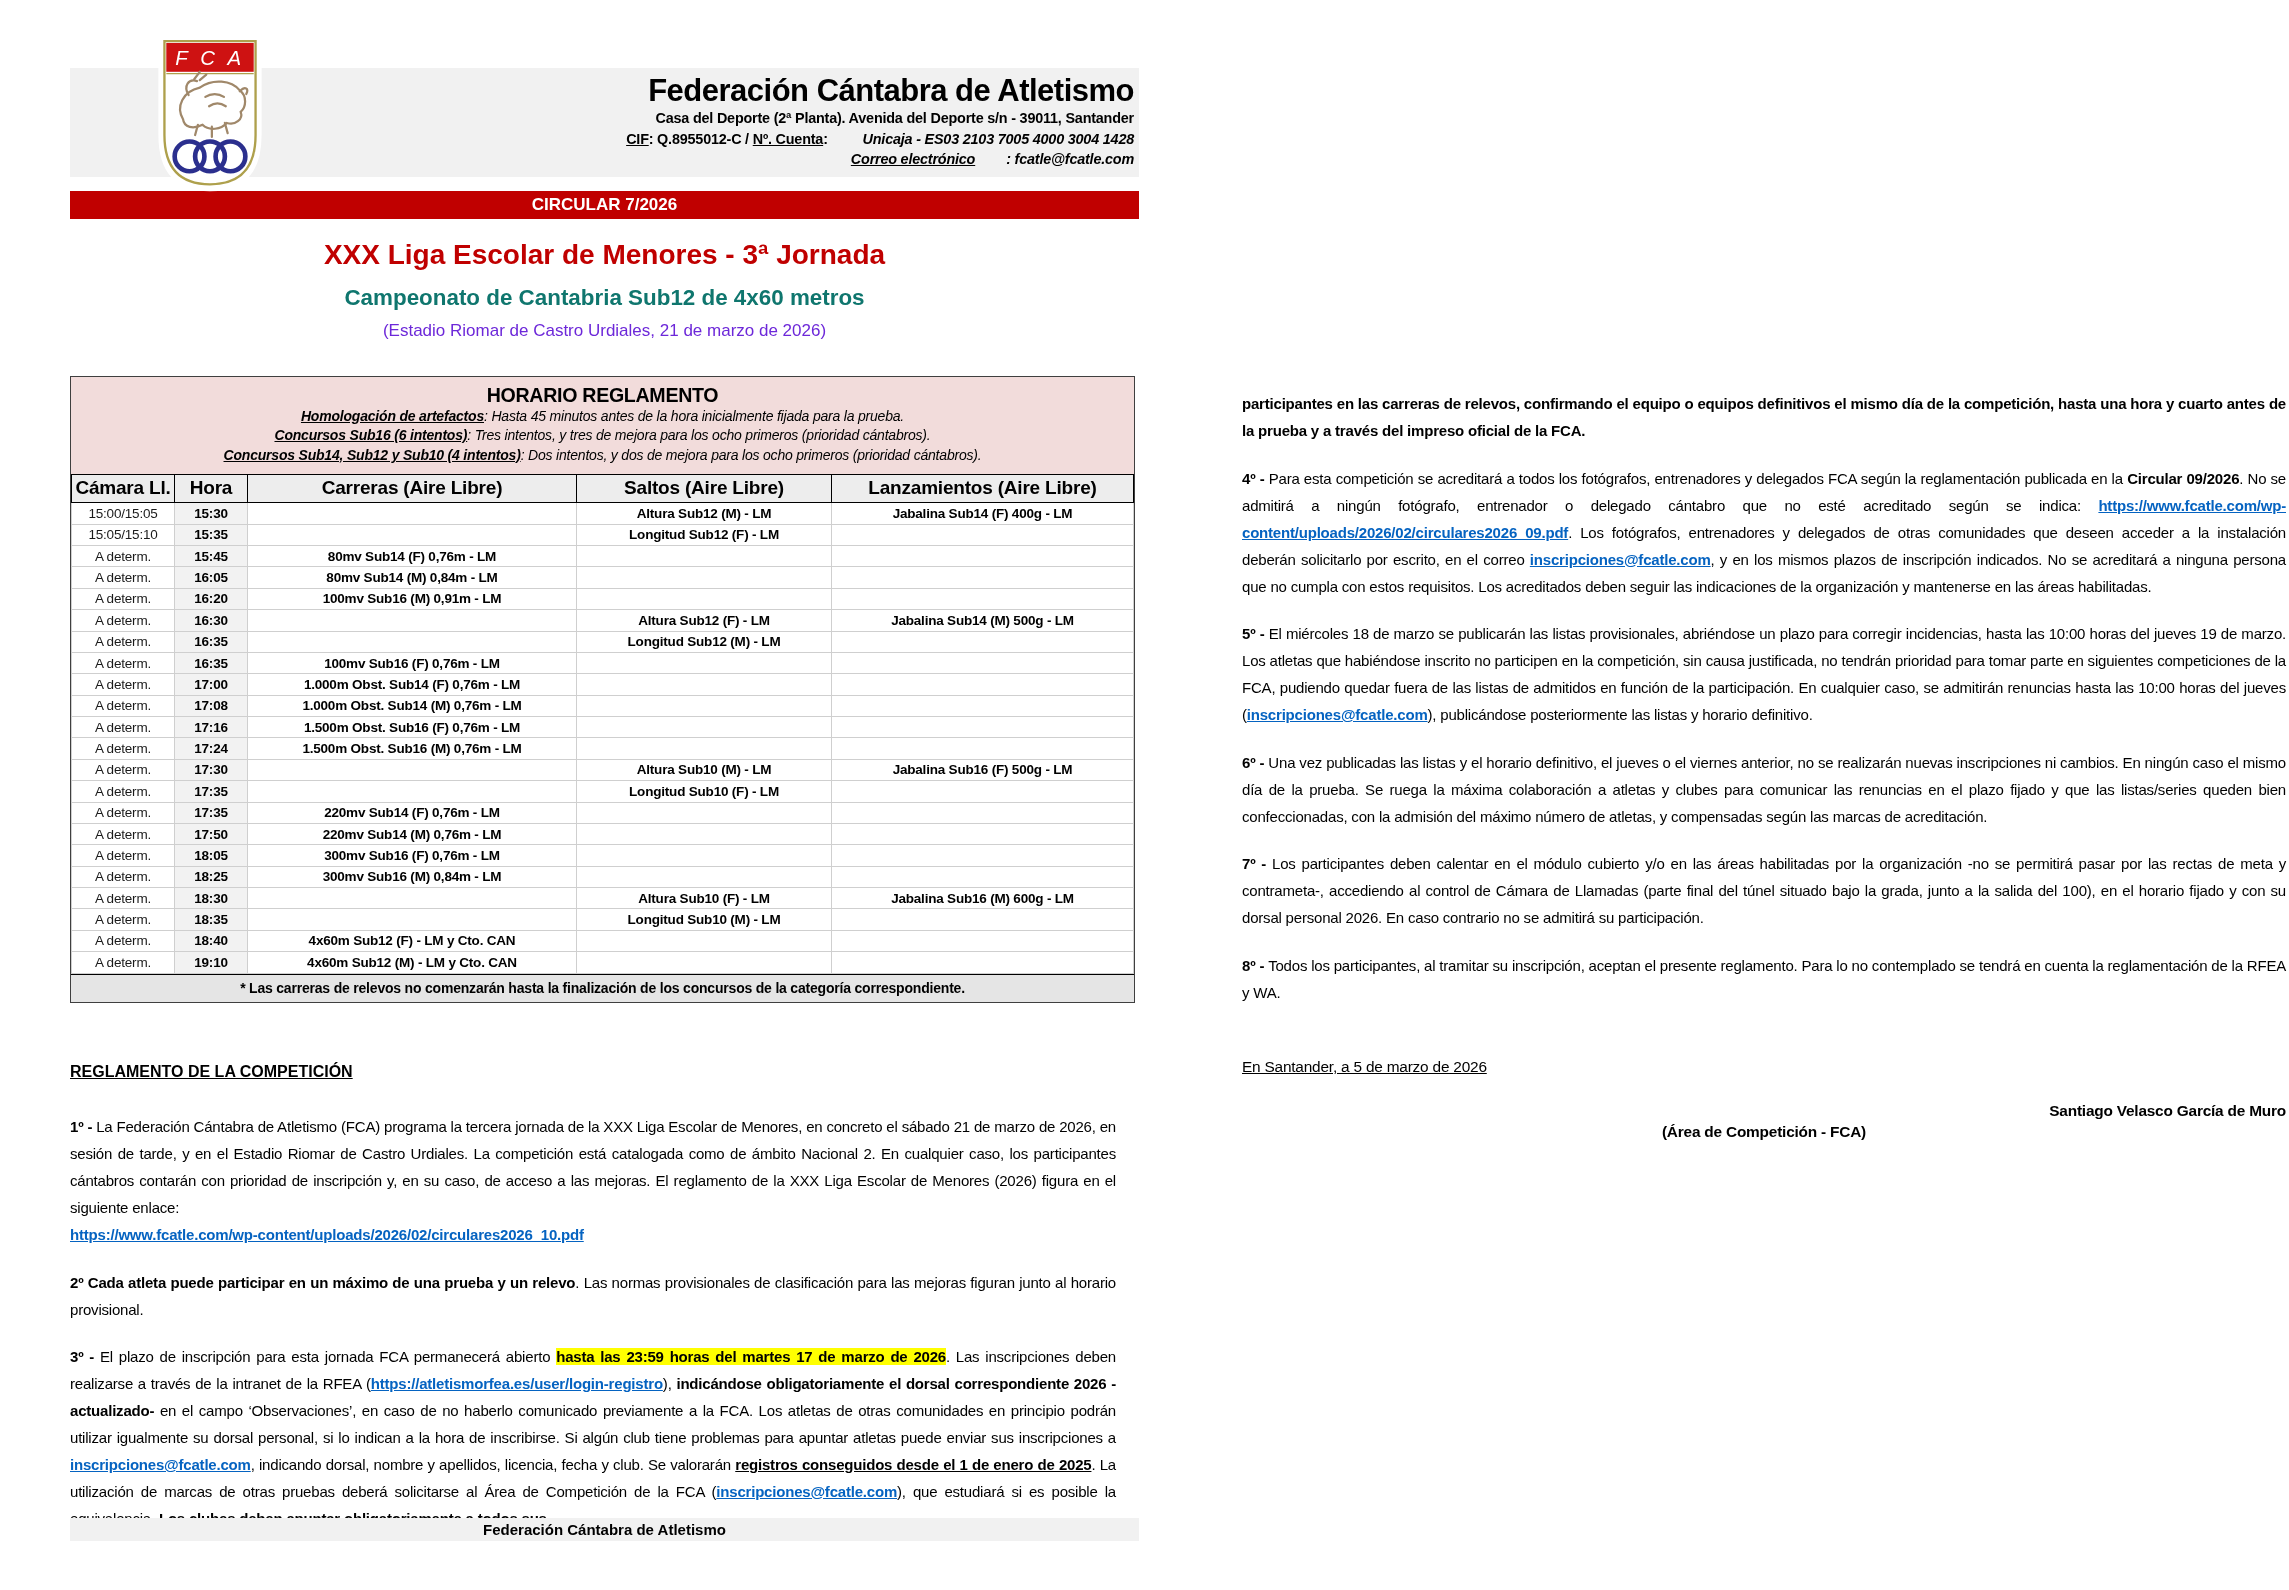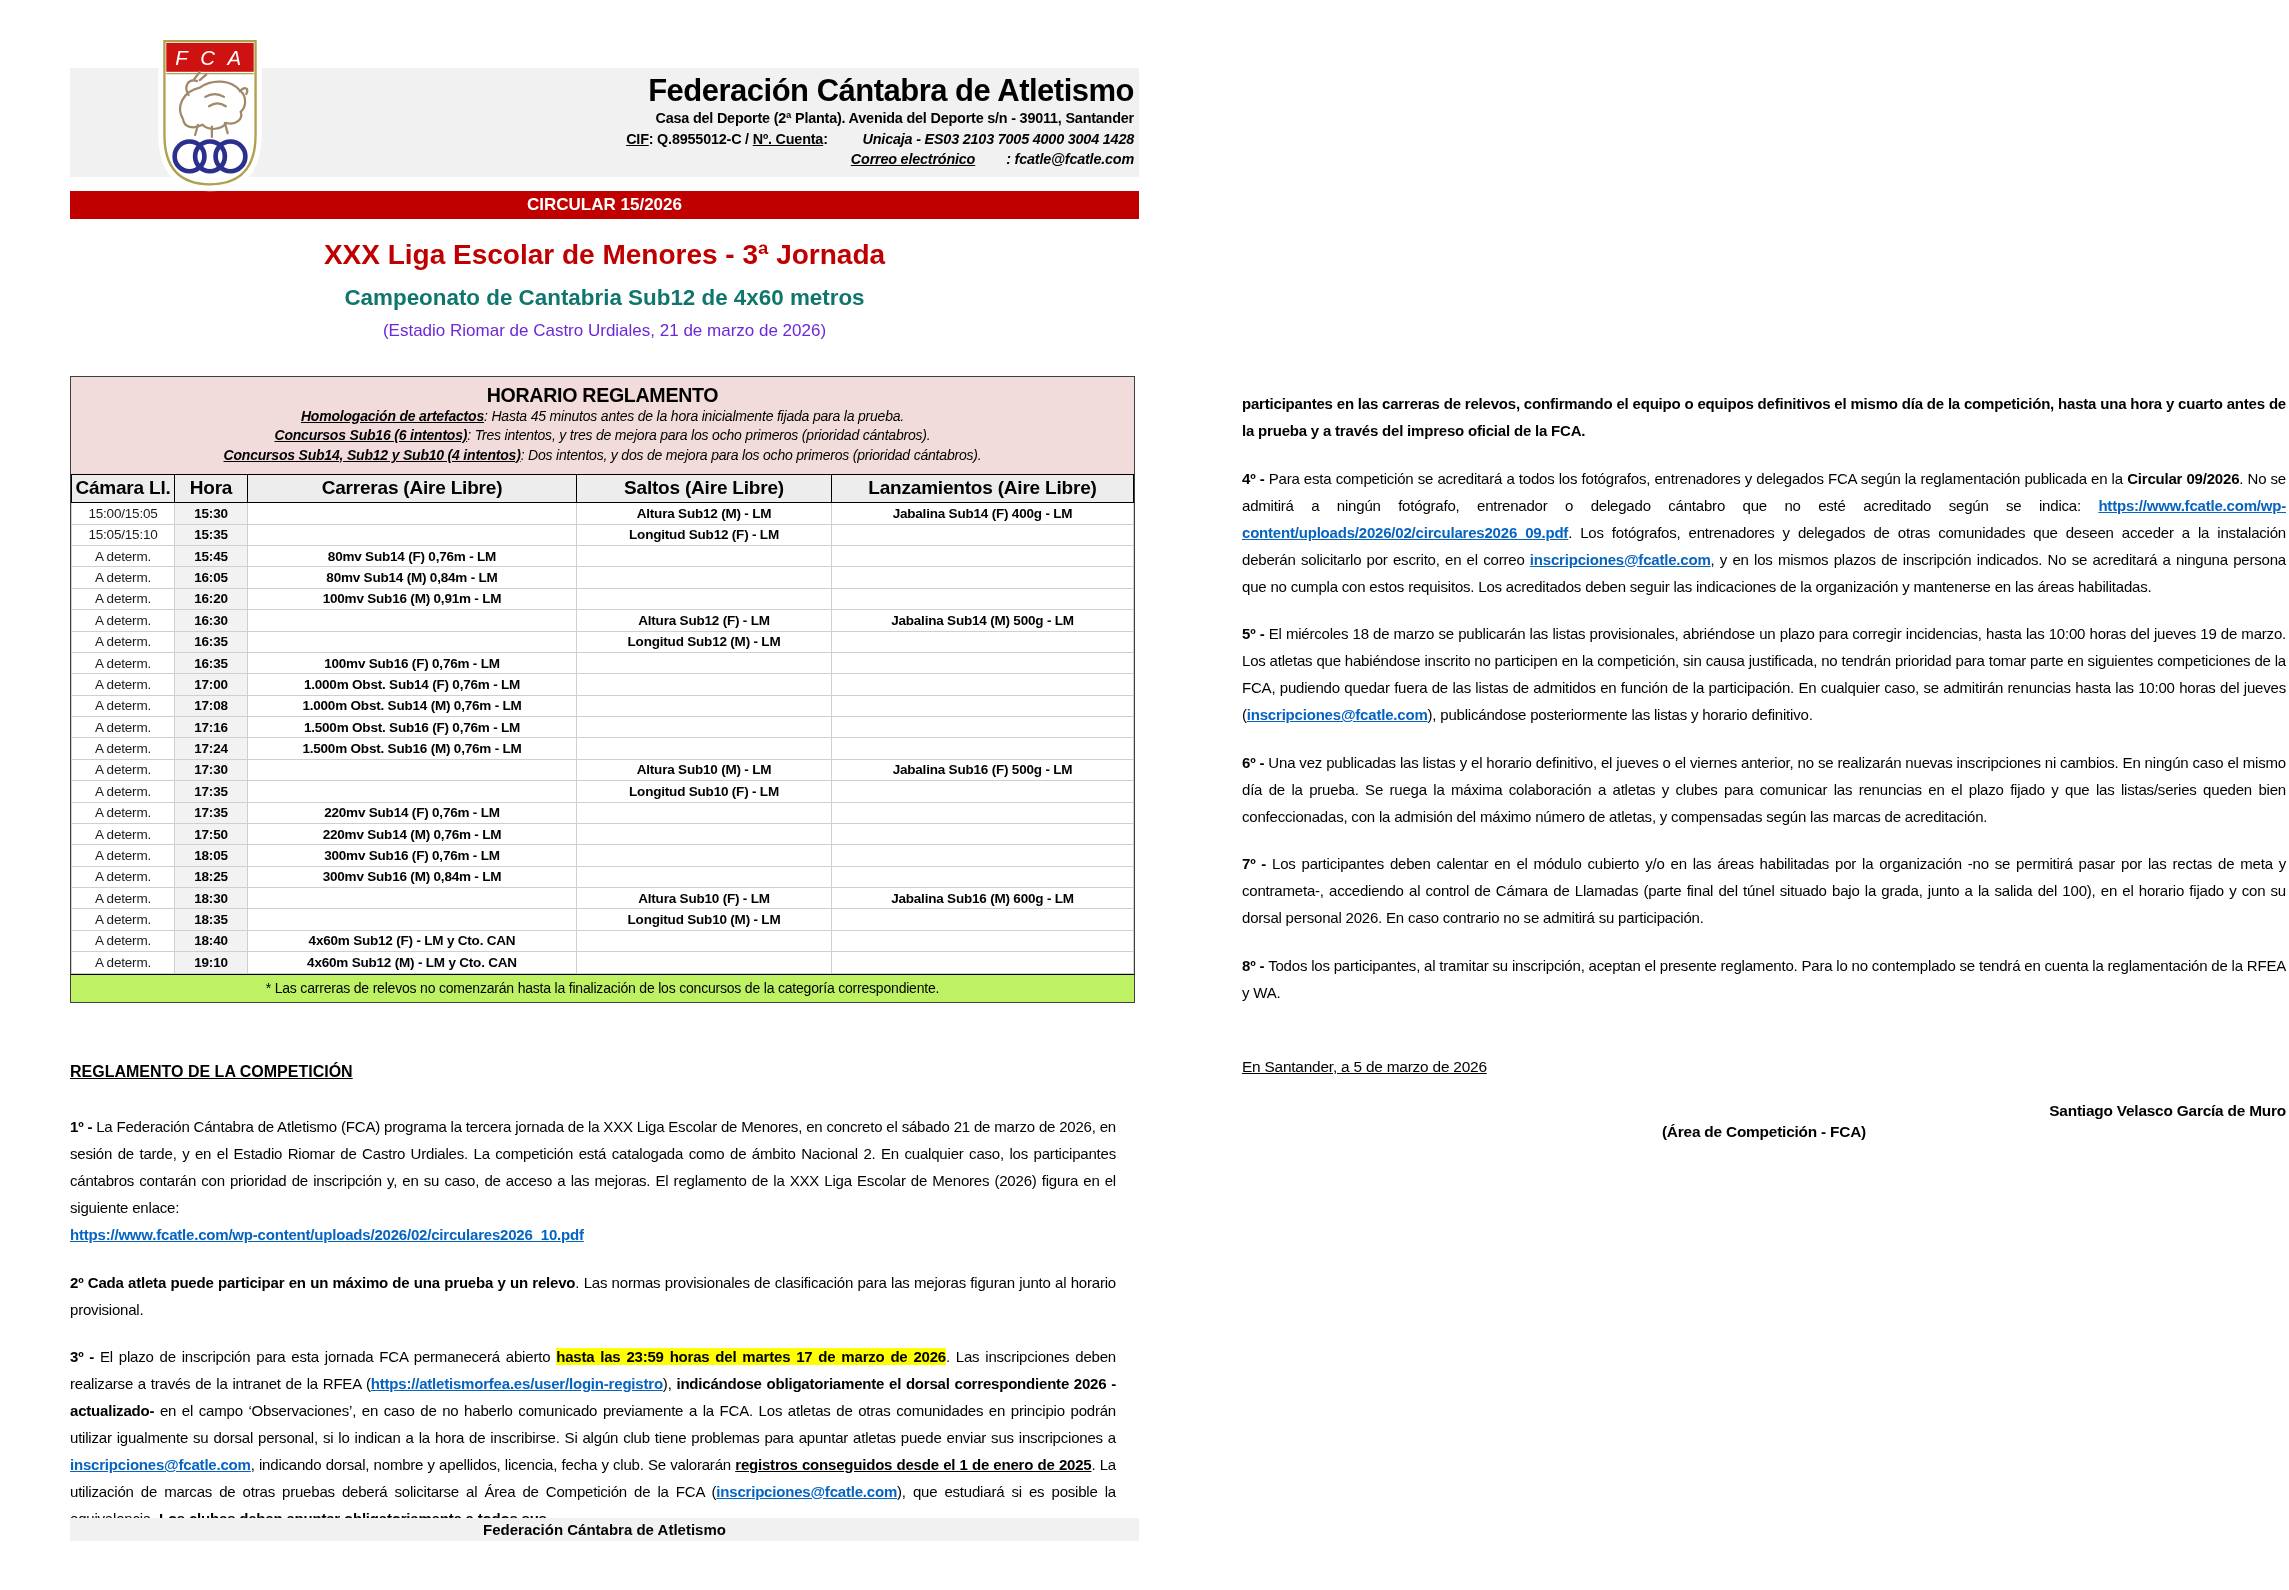--- a/index.html
+++ b/index.html
@@ -30,21 +30,21 @@
   .sched-title{font-size:19.6px;font-weight:bold;letter-spacing:-0.3px;}
   .sched-note{font-size:14px;font-style:italic;line-height:19.6px;letter-spacing:-0.2px;}
   table.sched{width:100%;border-collapse:collapse;table-layout:fixed;}
   table.sched th{background:#EDEDED;border:1.9px solid #000;font-size:19px;font-weight:bold;
         padding:2.8px 1.9px;letter-spacing:-0.2px;}
   table.sched td{border:0.9px solid #CFCFCF;font-size:13.5px;padding:0.9px 1.9px;height:18.6px;
         text-align:center;letter-spacing:-0.2px;white-space:nowrap;overflow:hidden;}
   td.c-cam{font-weight:normal;background:#fff;color:#1a1a1a;}
   td.c-hora{font-weight:bold;background:#F2F2F2;}
   td.c-ev{font-weight:bold;background:#fff;}
-  .sched-foot{background:#bef264;border-top:1.9px solid #000;text-align:center;font-weight:normal;
+  .sched-foot{background:#e5e5e5;border-top:1.9px solid #000;text-align:center;font-weight:bold;
         font-size:14px;padding:5.6px 3.7px;letter-spacing:-0.2px;}
 
   
   .left-text{position:absolute;left:70px;top:1063px;width:1046px;z-index:1;}
   .right-col{position:absolute;left:1242px;top:390px;width:1044px;z-index:1;}
   .reg-heading{font-weight:bold;text-decoration:underline;font-size:16px;margin:0 0 32px 0;}
   .para{font-size:15px;line-height:27px;text-align:justify;margin:0 0 20.5px 0;letter-spacing:-0.2px;}
   .s-p{}
   .s-b{font-weight:bold;}
   .s-bu{font-weight:bold;text-decoration:underline;}
@@ -94,21 +94,21 @@
   </div>
 
   <div class="org-block">
     <div class="org-name">Federación Cántabra de Atletismo</div>
     <div class="addr">Casa del Deporte (2ª Planta). Avenida del Deporte s/n - 39011, Santander</div>
     <div class="addr"><span class="s-bu">CIF</span><span class="s-b">: Q.8955012-C / </span><span class="s-bu">Nº. Cuenta</span><span class="s-b">: </span><span class="s-bi">Unicaja - ES03 2103 7005 4000 3004 1428</span></div>
     <div class="addr"><span class="s-biu">Correo electrónico</span><span class="s-bi">: fcatle@fcatle.com</span></div>
   </div>
 
   <div class="circular-banner">
-    <span>CIRCULAR 15/2026</span>
+    <span>CIRCULAR 7/2026</span>
   </div>
 
   <div class="title-main">XXX Liga Escolar de Menores - 3ª Jornada</div>
   <div class="title-sub">Campeonato de Cantabria Sub12 de 4x60 metros</div>
   <div class="title-loc">(Estadio Riomar de Castro Urdiales, 21 de marzo de 2026)</div>
 
   <div class="schedule">
     <div class="sched-head">
       <div class="sched-title">HORARIO REGLAMENTO</div>
       <div class="sched-note"><span class="s-biu">Homologación de artefactos</span><span class="s-i">: Hasta 45 minutos antes de la hora inicialmente fijada para la prueba.</span></div>

